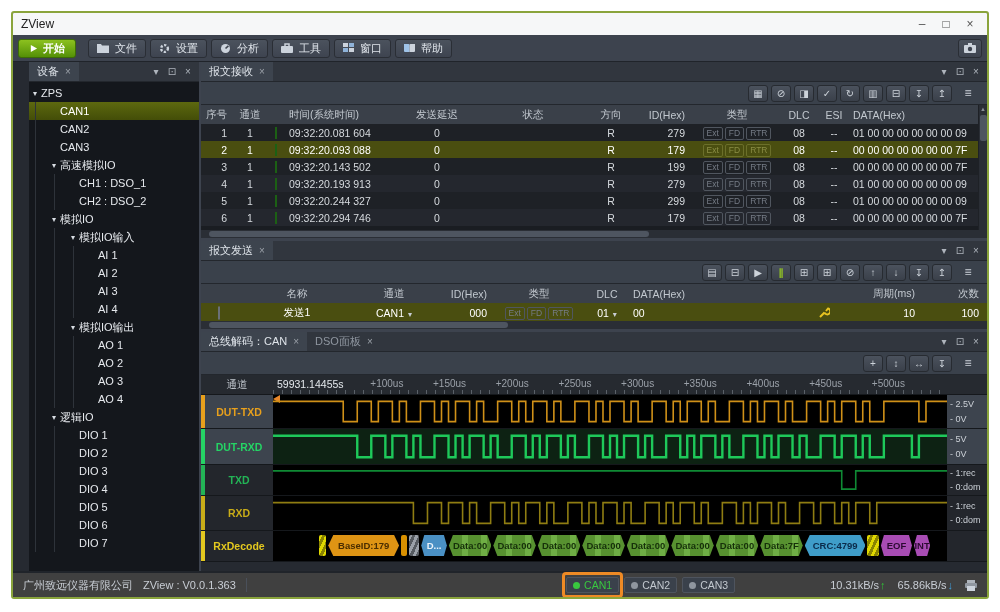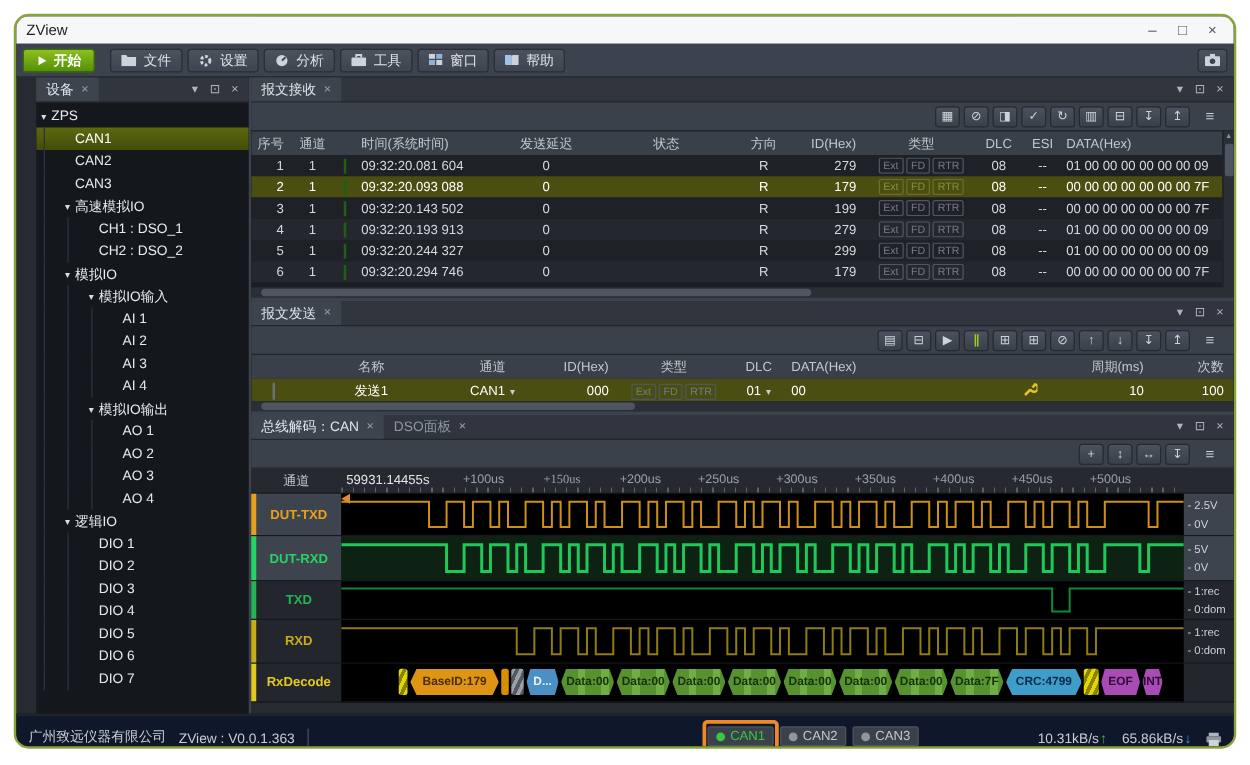--- a/index.html
+++ b/index.html
@@ -1,18 +1,18 @@
 <!DOCTYPE html>
 <html><head>
 <meta charset="utf-8">
 <style>
   *{margin:0;padding:0;box-sizing:border-box;}
   body{background:#fff;font-family:"Liberation Sans","DejaVu Sans",sans-serif;}
   .page{position:relative;width:1000px;height:612px;background:#fff;overflow:hidden;}
-  .window{position:absolute;left:11px;top:11px;width:978px;height:588px;border:2px solid #8aa43c;border-radius:12px;background:#262a31;display:flex;flex-direction:column;overflow:hidden;}
+  .window{position:absolute;left:11px;top:11px;width:978px;height:588px;border:2px solid #8aa43c;border-radius:3px;background:#262a31;display:flex;flex-direction:column;overflow:hidden;}
   
   .titlebar{height:22px;background:#f6f7f8;display:flex;align-items:center;padding:0 8px;color:#222;font-size:12px;flex:none;}
   .winbtns{margin-left:auto;display:flex;gap:6px;color:#555;font-size:12px;}
   .winbtns span{width:18px;text-align:center;cursor:default;}
   
   .toolbar{height:27px;background:#3d434e;border-bottom:1px solid #20242a;display:flex;align-items:center;padding:0 5px;gap:4px;flex:none;}
   .btn-start{background:linear-gradient(#8cc11f,#549007);border:1px solid #3c6c06;border-radius:3px;color:#fff;font-weight:bold;font-size:11px;height:19px;padding:0 10px;display:flex;gap:5px;align-items:center;margin-right:8px;}
   .tb-btn{background:linear-gradient(#4b525d,#3e4450);border:1px solid #2a2e35;border-radius:3px;color:#dfe4ea;font-size:11px;height:19px;padding:0 8px;display:flex;gap:6px;align-items:center;}
   .cam{margin-left:auto;width:24px;justify-content:center;padding:0;}
   .tb-ico{display:flex;align-items:center;}
@@ -88,21 +88,21 @@
   .b-spacer{background:transparent;}
   .b-id{background:#de9414;color:#4a2d00;clip-path:polygon(5px 0,calc(100% - 5px) 0,100% 50%,calc(100% - 5px) 100%,5px 100%,0 50%);}
   .b-data{background:repeating-linear-gradient(90deg,#579130 0 13px,#6fae45 13px 19px);color:#16300a;clip-path:polygon(4px 0,calc(100% - 4px) 0,100% 50%,calc(100% - 4px) 100%,4px 100%,0 50%);}
   .b-dlc{background:#4a90c4;color:#eaf3fb;clip-path:polygon(3px 0,calc(100% - 3px) 0,100% 50%,calc(100% - 3px) 100%,3px 100%,0 50%);}
   .b-crc{background:#3f9dc9;color:#0a2a4a;clip-path:polygon(5px 0,calc(100% - 5px) 0,100% 50%,calc(100% - 5px) 100%,5px 100%,0 50%);}
   .b-eof,.b-int{background:#a84cb4;color:#2c0a33;clip-path:polygon(3px 0,calc(100% - 3px) 0,100% 50%,calc(100% - 3px) 100%,3px 100%,0 50%);}
   .b-marker-yellow{background:repeating-linear-gradient(115deg,#e0d800 0 3px,#8a8400 3px 6px);}
   .b-marker-orange{background:#d89000;}
   .b-marker-gray{background:repeating-linear-gradient(115deg,#9aa0a8 0 3px,#555a60 3px 6px);}
   
-  .statusbar{height:26px;background:#0f172a;border-top:2px solid #20242a;display:flex;align-items:flex-end;font-size:11px;color:#c8cdd4;padding:0 10px;gap:10px;flex:none;}
+  .statusbar{height:26px;background:#404040;border-top:2px solid #20242a;display:flex;align-items:center;font-size:11px;color:#c8cdd4;padding:0 10px;gap:10px;flex:none;}
   .sdiv{width:1px;height:14px;background:#4a505a;}
   .schans{margin-left:auto;display:flex;gap:5px;align-items:center;}
   .sbtn{height:16px;background:#3a414b;border:1px solid #4e545e;border-radius:2px;display:flex;align-items:center;gap:4px;padding:0 6px;font-size:10.5px;color:#c2c8cf;position:relative;}
   .dot{width:7px;height:7px;border-radius:50%;background:#8f969f;flex:none;}
   .sbtn.on{color:#39c83f;}
   .sbtn.on .dot{background:#39c83f;}
   .annbox{position:absolute;left:-5px;right:-5px;top:-6px;bottom:-6px;border:3px solid #ee8a25;border-radius:4px;pointer-events:none;}
   .rates{margin-left:85px;display:flex;gap:12px;align-items:center;}
   .rate{display:flex;align-items:center;gap:1px;}
   .up{color:#2fc035;font-weight:bold;}
@@ -596,21 +596,21 @@
               <div class="tbtn">↔</div>
               <div class="tbtn">↧</div>
               <div class="tbtn wide">≡</div>
             </div>
         <div class="dheader">
           <div class="dh-label">通道</div>
           <div class="dh-wave" id="timeline">
             <span class="dh-start">59931.14455s</span>
             <div class="tickstrip"></div>
           <span class="dh-tick" style="left: 16.9%;">+100us</span>
-                <span class="dh-tick" style="left: 26.2%; font-family: Liberation Serif, serif;">+150us</span>
+                <span class="dh-tick" style="left: 26.2%;">+150us</span>
                 <span class="dh-tick" style="left: 35.5%;">+200us</span>
                 <span class="dh-tick" style="left: 44.8%;">+250us</span>
                 <span class="dh-tick" style="left: 54.1%;">+300us</span>
                 <span class="dh-tick" style="left: 63.4%;">+350us</span>
                 <span class="dh-tick" style="left: 72.7%;">+400us</span>
                 <span class="dh-tick" style="left: 82%;">+450us</span>
                 <span class="dh-tick" style="left: 91.3%;">+500us</span>
               </div>
           <div class="dh-gutter"></div>
         </div>

